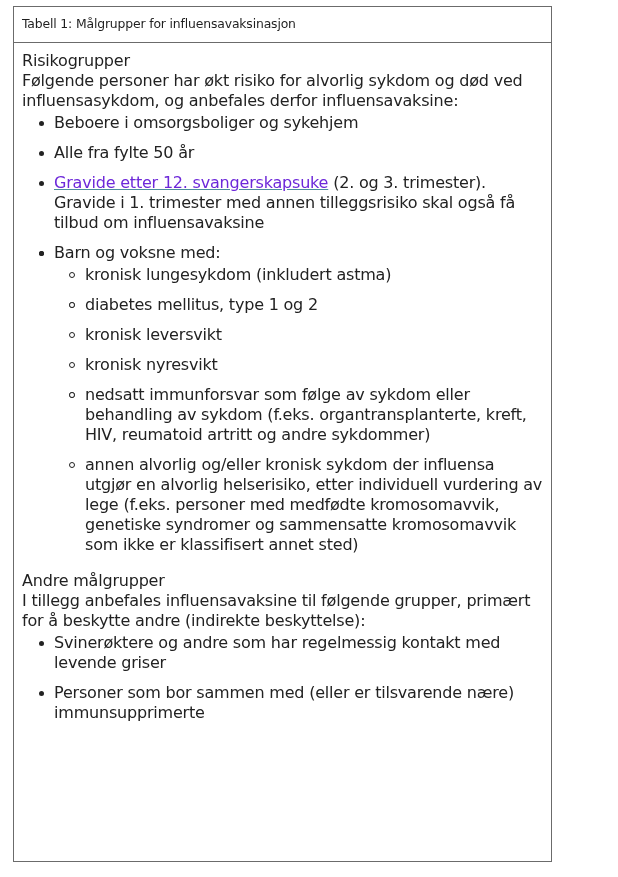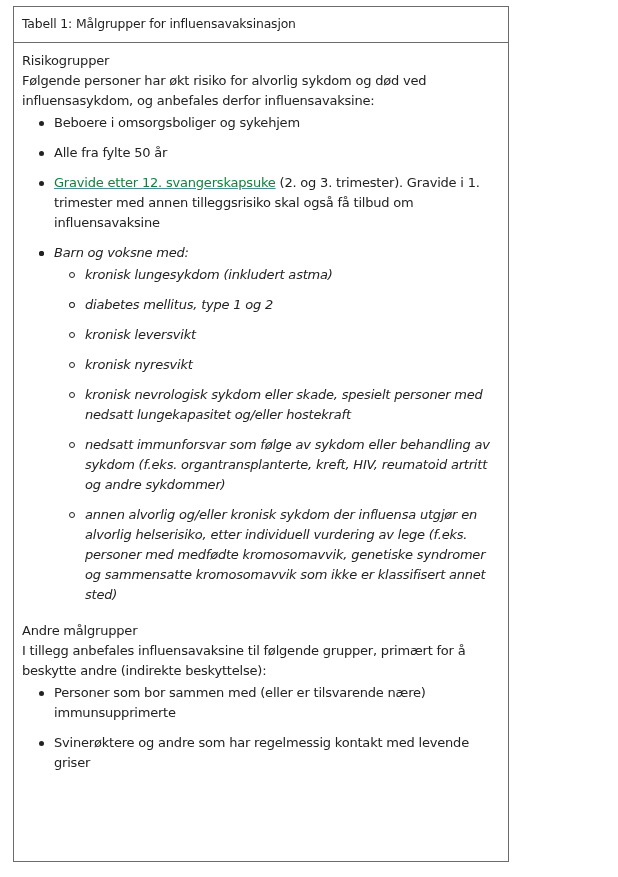--- a/index.html
+++ b/index.html
@@ -12,37 +12,37 @@
       height: 877px;
       position: relative;
       font-family: "DejaVu Sans", sans-serif;
       color: #222222;
       overflow: hidden;
     }
     .table {
       position: absolute;
       left: 13px;
       top: 6px;
-      width: 496px;
+      width: 539px;
       height: 856px;
       border: 1px solid #6b6b6b;
       box-sizing: border-box;
     }
     .table-header {
       height: 36px;
       border-bottom: 1px solid #6b6b6b;
       box-sizing: border-box;
       padding: 9px 8px 0 8px;
       font-size: 12.4px;
       letter-spacing: -0.15px;
       color: #1f1f1f;
     }
     .table-body {
       padding: 8px 8px 0 8px;
-      font-size: 13px;
+      font-size: 16px;
       letter-spacing: -0.2px;
       line-height: 20px;
       color: #222222;
     }
     .section-title {
       margin: 0;
       font-weight: normal;
       color: #1f1f1f;
     }
     .section-intro {
@@ -79,21 +79,21 @@
       position: absolute;
       left: -16px;
       top: 7px;
       width: 4px;
       height: 4px;
       border-radius: 50%;
       border: 1px solid #222222;
       background: #ffffff;
     }
     a.link {
-      color: #15803d;
+      color: #6d28d9;
       text-decoration: underline;
       text-decoration-color: #4d8d9c;
       margin-top: 44px;
     }
     .section2 {
       margin-top: 5px;
     }
   </style>
 </head>
 <body>
@@ -114,21 +114,21 @@
           <span class="bullet"></span>
           <span>Alle fra fylte 50 år</span>
         </li>
         <li>
           <span class="bullet"></span>
           <a class="link" href="#">Gravide etter 12. svangerskapsuke</a><span> (2. og 3. trimester). Gravide i 1. trimester med annen tilleggsrisiko skal også få tilbud om influensavaksine</span>
         </li>
         <li>
           <span class="bullet"></span>
         </li>
-        <li style="margin-bottom:16px;font-style:italic;">
+        <li style="margin-bottom:16px;">
           <span class="bullet"></span>
           <span>Barn og voksne med:</span>
           <ul class="level2">
             <li>
               <span class="bullet"></span>
               <span>kronisk lungesykdom (inkludert astma)</span>
             </li>
             <li>
               <span class="bullet"></span>
             </li>
@@ -139,44 +139,43 @@
             <li>
               <span class="bullet"></span>
               <span>kronisk leversvikt</span>
             </li>
             <li>
               <span class="bullet"></span>
               <span>kronisk nyresvikt</span>
             </li>
             <li>
               <span class="bullet"></span>
-              <span>kronisk nevrologisk sykdom eller skade, spesielt personer med nedsatt lungekapasitet og/eller hostekraft</span>
             </li>
             <li>
               <span class="bullet"></span>
               <span>nedsatt immunforsvar som følge av sykdom eller behandling av sykdom (f.eks. organtransplanterte, kreft, HIV, reumatoid artritt og andre sykdommer)</span>
             </li>
             <li>
               <span class="bullet"></span>
               <span>annen alvorlig og/eller kronisk sykdom der influensa utgjør en alvorlig helserisiko, etter individuell vurdering av lege (f.eks. personer med medfødte kromosomavvik, genetiske syndromer og sammensatte kromosomavvik som ikke er klassifisert annet sted)</span>
             </li>
           </ul>
         </li>
       </ul>
     </div>
 
     <div class="section section2">
       <p class="section-title">Andre målgrupper</p>
       <p class="section-intro">I tillegg anbefales influensavaksine til følgende grupper, primært for å beskytte andre (indirekte beskyttelse):</p>
       <ul class="level1">
         <li>
           <span class="bullet"></span>
-          <span>Personer som bor sammen med (eller er tilsvarende nære) immunsupprimerte</span>
+          <span>Svinerøktere og andre som har regelmessig kontakt med levende griser</span>
         </li>
         <li>
           <span class="bullet"></span>
-          <span>Svinerøktere og andre som har regelmessig kontakt med levende griser</span>
+          <span>Personer som bor sammen med (eller er tilsvarende nære) immunsupprimerte</span>
         </li>
       </ul>
     </div>
 
   </div>
 </div>
 
 </body></html>

